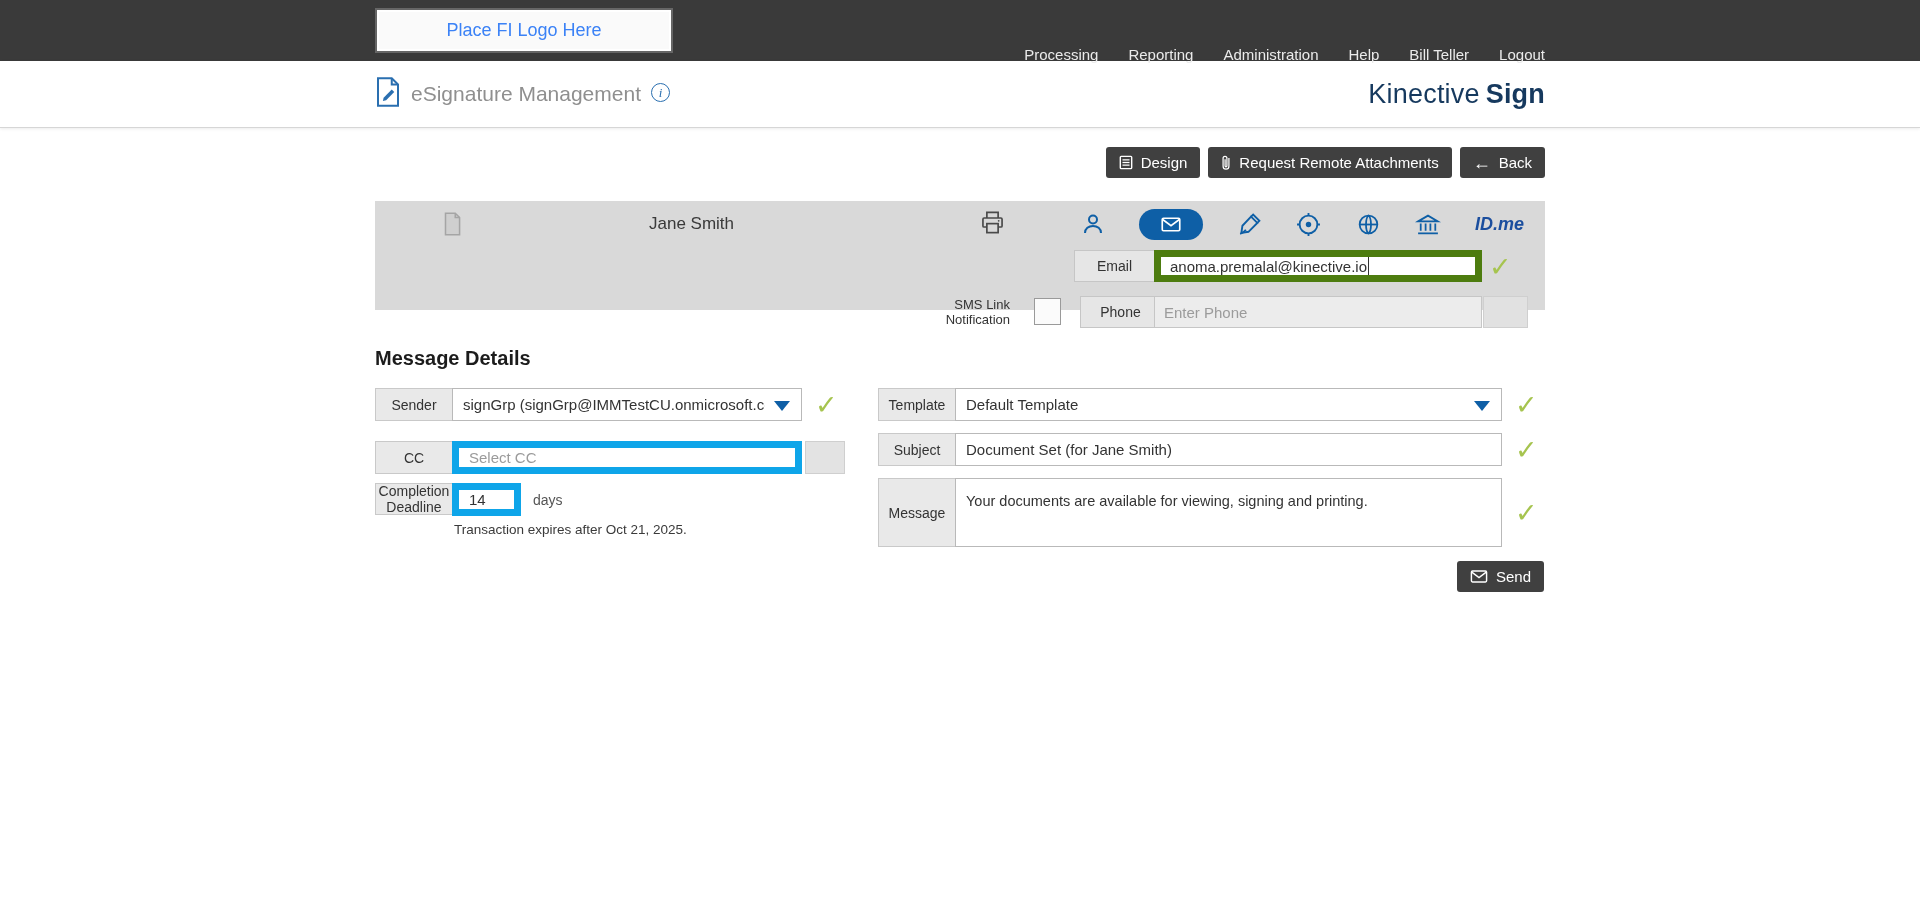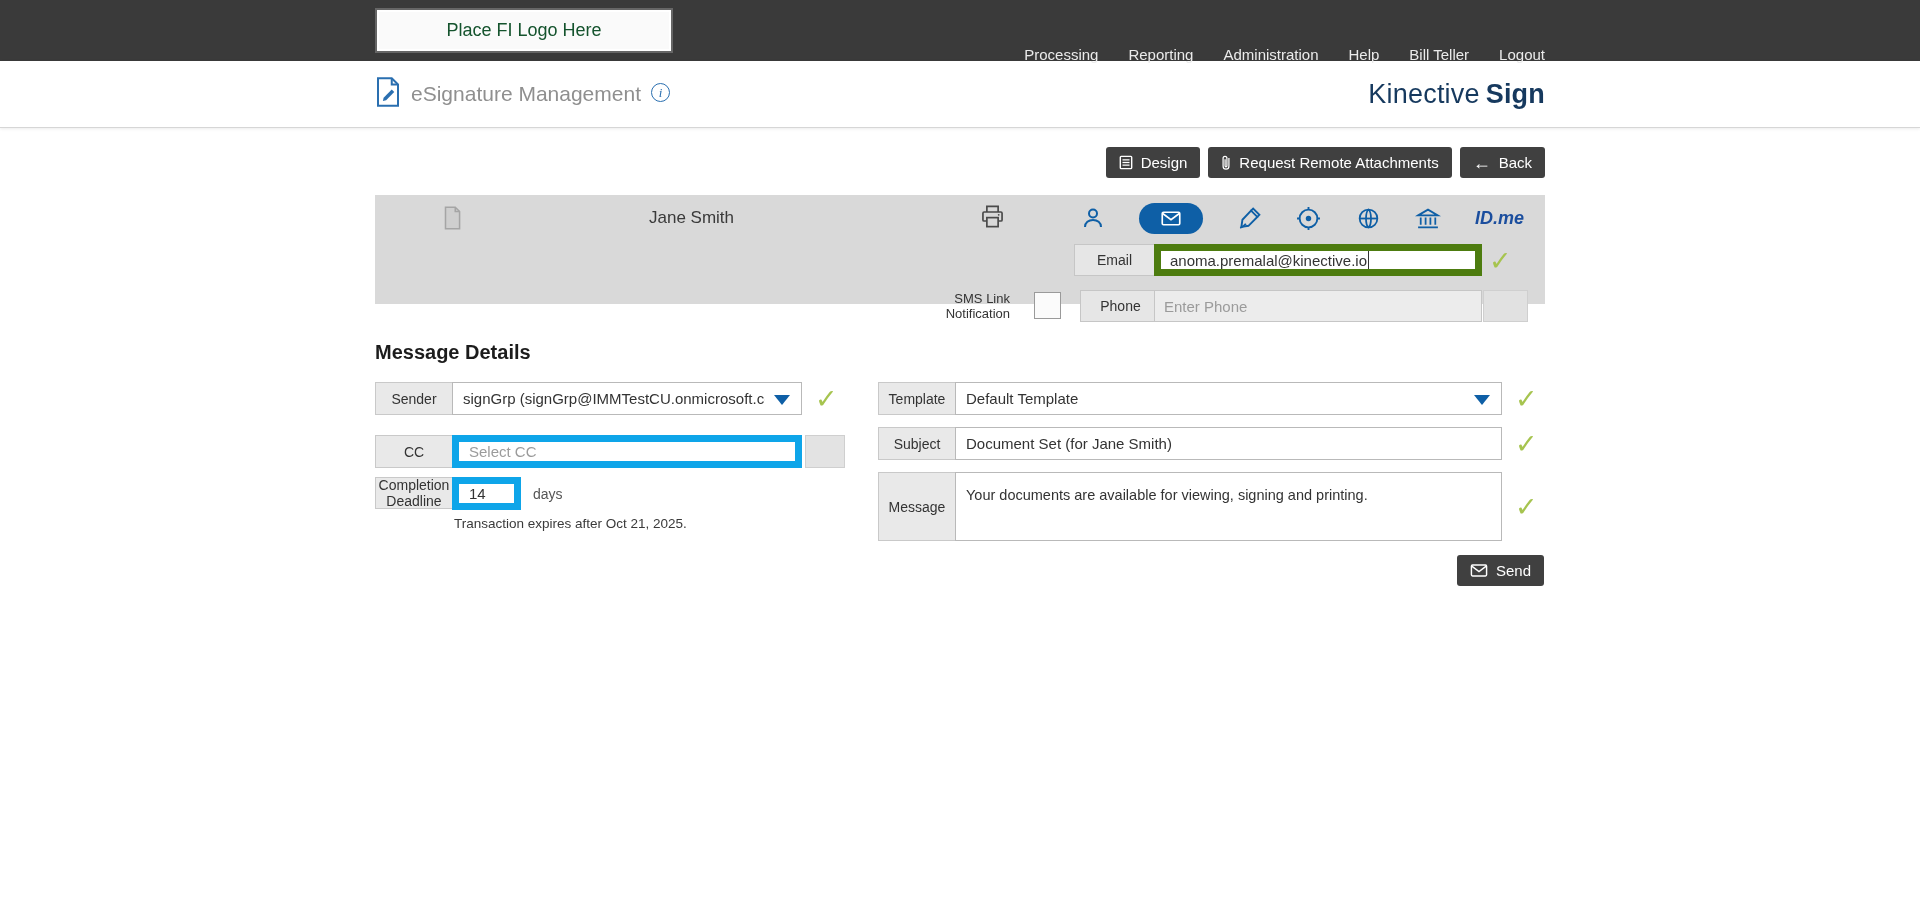--- a/index.html
+++ b/index.html
@@ -12,21 +12,21 @@
   }
   .container { width:1170px; margin:0 auto; position:relative; }
 
   
   .navbar { height:61px; background:#3a3a3a; }
   .navbar .container { height:100%; display:flex; align-items:center; justify-content:space-between; }
   .logo-box {
     width:298px; height:45px; background:#fafafa;
     border:2px solid #666; box-shadow:inset 0 0 0 2px #fff;
     display:flex; align-items:center; justify-content:center;
-    font-size:18px; color:#14532d;
+    font-size:18px; color:#3b82f6;
   }
   .nav-links { display:flex; gap:30px; }
   .nav-links span { color:#ebebeb; font-size:15px; cursor:pointer; white-space:nowrap;margin-top:48px; }
 
   
   .header { height:67px; background:#fff; border-bottom:1px solid #d6d6d6; box-shadow:0 1px 3px rgba(0,0,0,.08); }
   .header .container { height:100%; display:flex; align-items:center; justify-content:space-between; }
   .title-group { display:flex; align-items:center; }
   .page-title { font-size:21px; color:#8f8f8f; margin-left:10px; }
   .info-badge {
@@ -43,21 +43,21 @@
   .toolbar { margin-top:19px; display:flex; justify-content:flex-end; gap:8px; }
   .btn-blue {
     background:#404040; color:#fff; height:31px; border:none; border-radius:3px;
     display:inline-flex; align-items:center; gap:8px; padding:0 13px;
     font-size:15px; font-family:inherit; cursor:pointer; white-space:nowrap;
   }
   .btn-blue svg { display:block; }
   .back-arrow { font-size:18px; line-height:1; }
 
   
-  .panel { margin-top:17px; height:109px; background:#d9d9d9; position:relative; }
+  .panel { margin-top:23px; height:109px; background:#d9d9d9; position:relative; }
   .panel-doc-icon { position:absolute; left:66px; top:10px; }
   .recipient-name { position:absolute; left:274px; top:0; height:45px; line-height:45px; font-size:17px; color:#3a3a3a; }
   .printer-btn { position:absolute; left:604px; top:8px; cursor:pointer; }
   .delivery-row { position:absolute; left:706px; top:7px; width:443px; height:32px; display:flex; align-items:center; justify-content:space-between; }
   .delivery-icon { cursor:pointer; display:flex; align-items:center; justify-content:center; }
   .delivery-pill { width:64px; height:31px; border-radius:16px; background:#0e5fa6; display:flex; align-items:center; justify-content:center; cursor:pointer; }
   .idme-logo { font-size:18px; font-weight:700; font-style:italic; color:#1b4e9e; cursor:pointer; }
   .mini-label { position:absolute; width:81px; height:32px; background:#e6e6e6; border:1px solid #c6c6c6; display:flex; align-items:center; justify-content:center; font-size:14px; color:#333; }
   .email-label { left:699px; top:49px; }
   .phone-label { left:705px; top:95px; }

